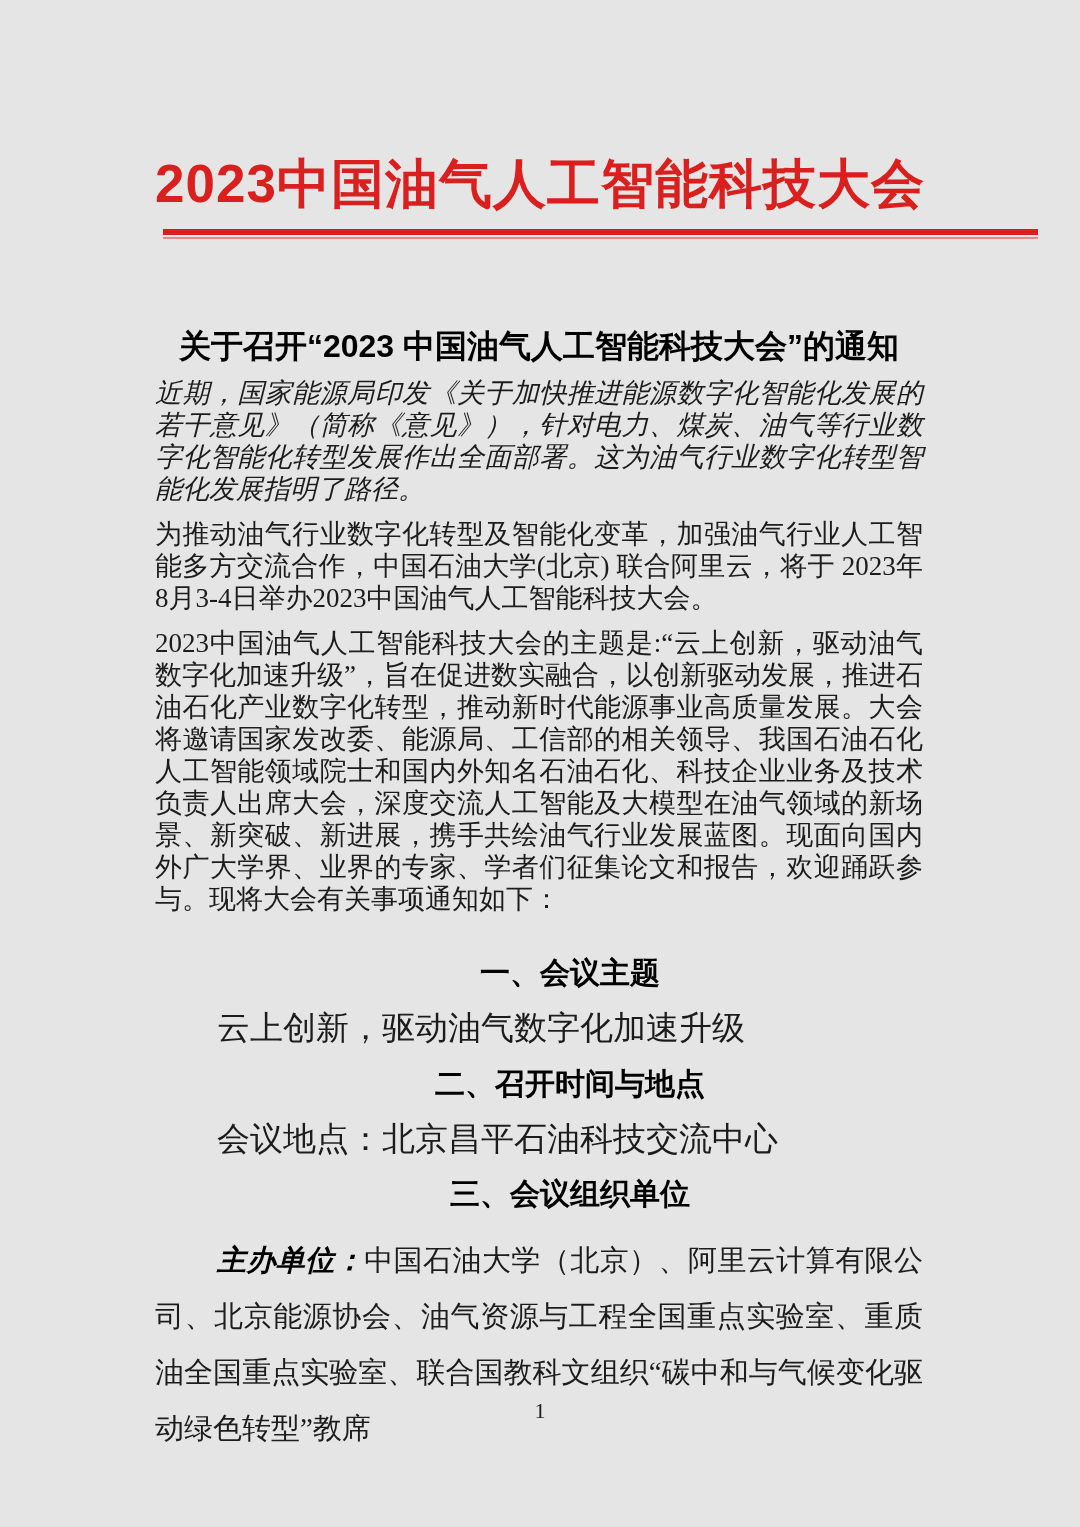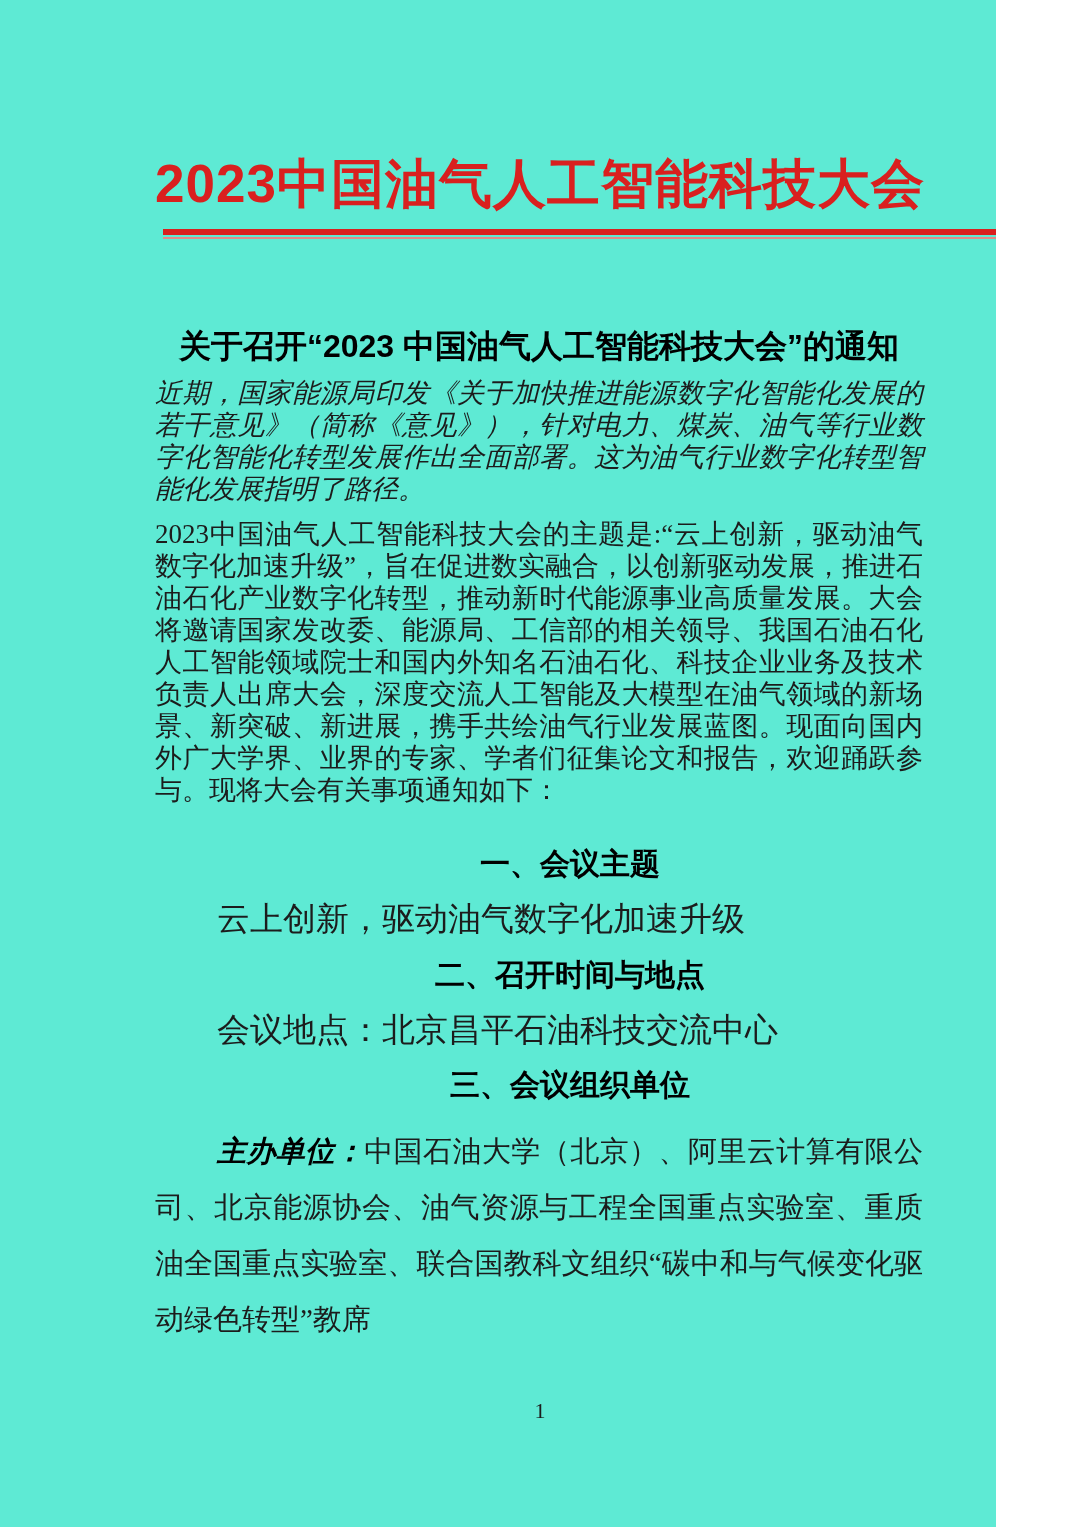--- a/index.html
+++ b/index.html
@@ -2,23 +2,23 @@
 <html><head>
 <meta charset="utf-8">
 <style>
   html, body {
     margin: 0;
     padding: 0;
     background: #ffffff;
   }
   .page {
     position: relative;
-    width: 996px;
+    width: 1080px;
     height: 1527px;
-    background: #5eead4;
+    background: #e5e5e5;
     overflow: hidden;
     font-family: "Liberation Serif", serif;
     color: #111111;
   }
   .content {
     position: absolute;
     left: 155px;
     top: 0;
     width: 768px;
   }
@@ -132,20 +132,21 @@
 
   <div class="content">
 
     <h1 class="banner" style="color: rgb(217, 32, 31);">2023中国油气人工智能科技大会</h1>
 
     <h2 class="notice-title">关于召开“2023 中国油气人工智能科技大会”的通知</h2>
 
 
     <p class="body-para first">近期，国家能源局印发《关于加快推进能源数字化智能化发展的若干意见》（简称《意见》），针对电力、煤炭、油气等行业数字化智能化转型发展作出全面部署。这为油气行业数字化转型智能化发展指明了路径。</p>
 
+    <p class="body-para">为推动油气行业数字化转型及智能化变革，加强油气行业人工智能多方交流合作，中国石油大学(北京) 联合阿里云，将于 2023年8月3-4日举办2023中国油气人工智能科技大会。</p>
 
     <p class="body-para">2023中国油气人工智能科技大会的主题是:“云上创新，驱动油气数字化加速升级”，旨在促进数实融合，以创新驱动发展，推进石油石化产业数字化转型，推动新时代能源事业高质量发展。大会将邀请国家发改委、能源局、工信部的相关领导、我国石油石化人工智能领域院士和国内外知名石油石化、科技企业业务及技术负责人出席大会，深度交流人工智能及大模型在油气领域的新场景、新突破、新进展，携手共绘油气行业发展蓝图。现面向国内外广大学界、业界的专家、学者们征集论文和报告，欢迎踊跃参与。现将大会有关事项通知如下：</p>
 
     <h4 class="section-heading sh-1">一、会议主题</h4>
 
     <p class="section-item">云上创新，驱动油气数字化加速升级</p>
 
     <h4 class="section-heading sh-2">二、召开时间与地点</h4>
 
 

